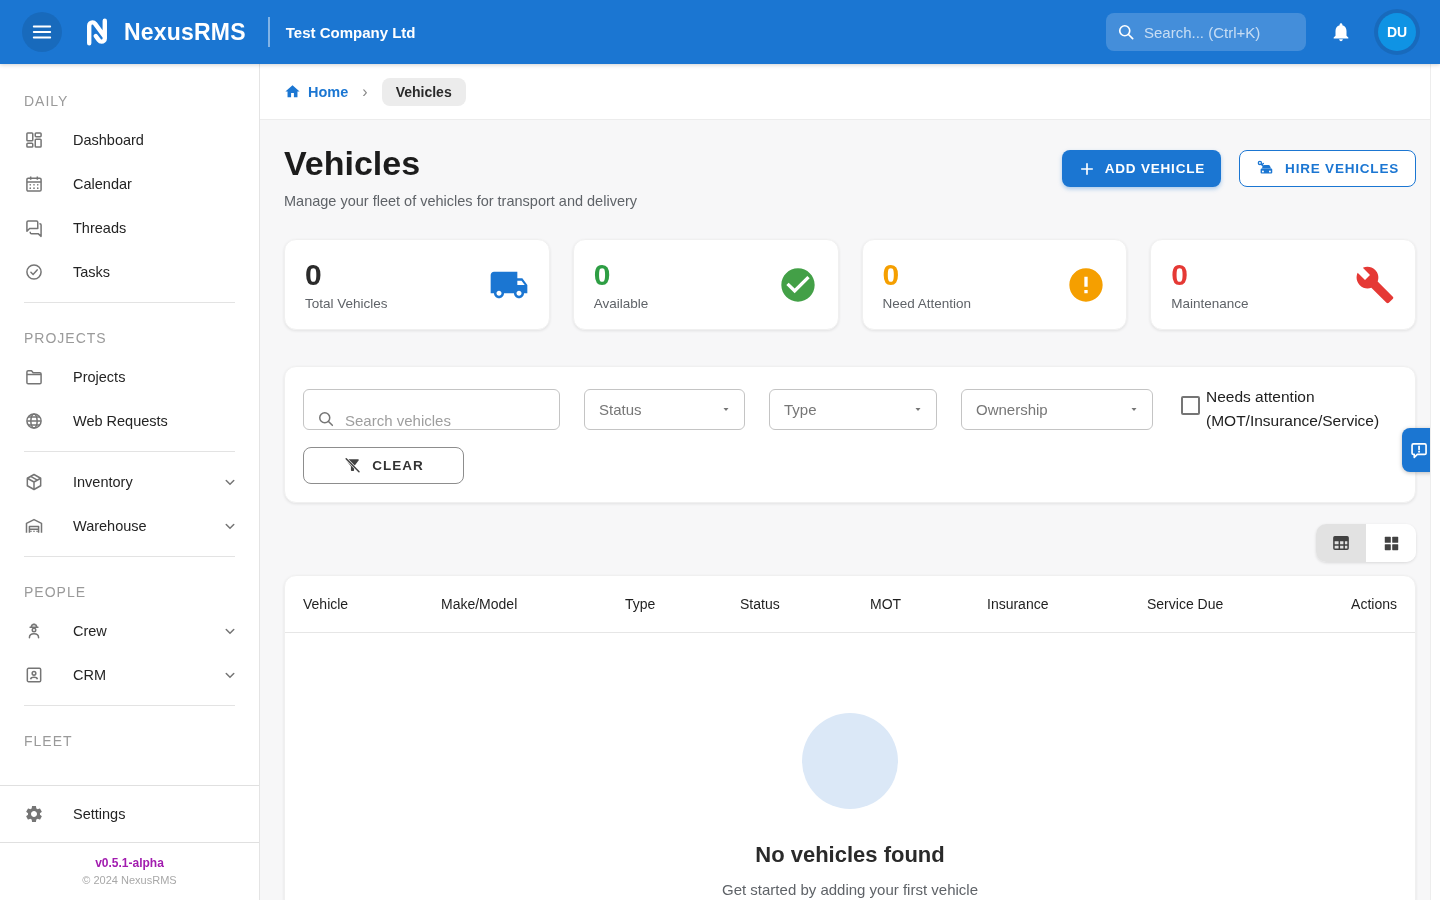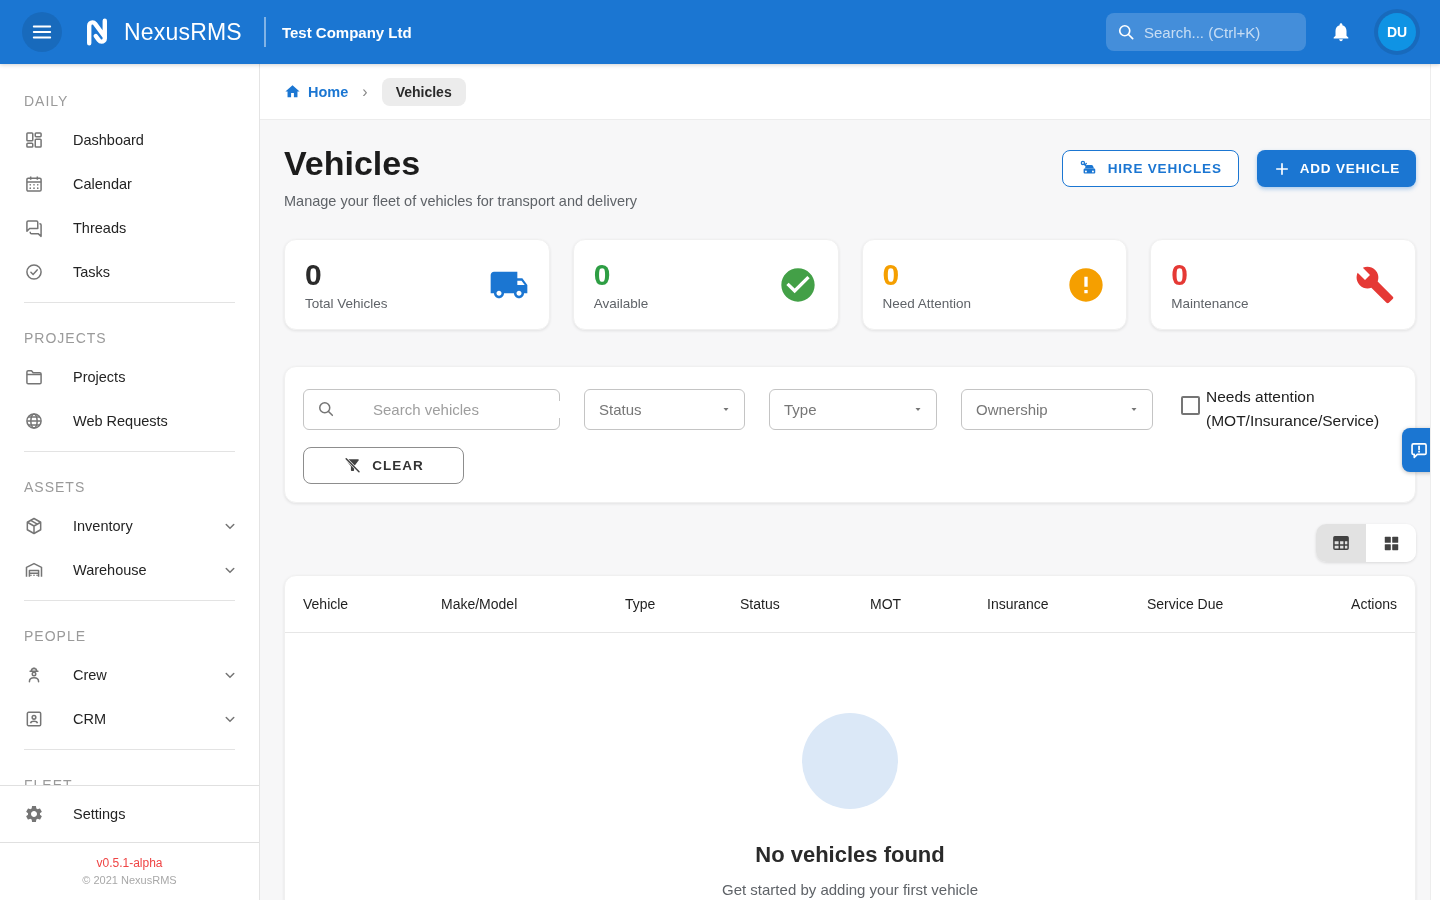--- a/index.html
+++ b/index.html
@@ -6,21 +6,21 @@
   html,body { width:1440px; height:900px; overflow:hidden; background:#f7f7f8;
     font-family:"Liberation Sans", sans-serif; color:#212121; }
 
   
   .hdr { position:fixed; top:0; left:0; width:1440px; height:64px; background:#1b76d2;
     display:flex; align-items:center; padding:0 18px 0 18px; z-index:100;
     box-shadow:0 1px 4px rgba(0,0,0,.18); }
   .hdr-menu { width:40px; height:40px; border-radius:50%; background:rgba(0,0,0,.10);
     display:flex; align-items:center; justify-content:center; border:none; cursor:pointer; flex:0 0 auto; margin-left:4px;}
   .hdr-logo { width:34px; height:34px; margin-left:18px; flex:0 0 auto; }
-  .hdr-appname { color:#fff; font-size:23px; font-weight:normal; letter-spacing:.2px; margin-left:10px; }
+  .hdr-appname { color:#fff; font-size:23px; font-weight:bold; letter-spacing:.2px; margin-left:10px; }
   .hdr-vdiv { width:2px; height:30px; background:rgba(255,255,255,.45); margin:0 16px 0 22px; }
   .hdr-company { color:#fff; font-size:15px; font-weight:bold; }
   .hdr-spacer { flex:1; }
   .hdr-search { width:200px; height:38px; background:rgba(255,255,255,.18); border-radius:8px;
     display:flex; align-items:center; padding:0 10px; margin-right:16px; }
   .hdr-search input { background:transparent; border:none; outline:none; color:#fff;
     font-size:15px; width:160px; margin-left:8px; font-family:inherit; }
   .hdr-search input::placeholder { color:rgba(255,255,255,.70); }
   .hdr-bell { width:38px; height:38px; border-radius:50%; border:none; background:transparent;
     display:flex; align-items:center; justify-content:center; cursor:pointer; margin-right:14px; }
@@ -37,21 +37,21 @@
     letter-spacing:1px; color:#9a9a9a; line-height:14px; }
   .nav-item { height:44px; display:flex; align-items:center; padding:0 20px 0 24px; cursor:pointer; }
   .nav-item .nicon { width:20px; height:20px; flex:0 0 auto; display:flex; align-items:center; }
   .nav-item .nlabel { font-size:14.5px; color:#242424; margin-left:29px; flex:1; }
   .nav-item .chev { flex:0 0 auto; }
   .nav-div { height:1px; background:#e3e3e3; margin:8px 24px; }
   .settings-panel { position:absolute; left:0; right:0; top:721px; height:57px; background:#fff;
     border-top:1px solid #e0e0e0; display:flex; flex-direction:column; justify-content:center; }
   .side-footer { position:absolute; left:0; right:0; bottom:0; height:58px; border-top:1px solid #e0e0e0;
     text-align:center; padding-top:13px; background:#fff; }
-  .ver { font-size:12px; color:#ef4444; }
+  .ver { font-size:12px; color:#a21caf;font-weight:bold; }
   .copy { font-size:11px; color:#a8a8a8; margin-top:4px; }
 
   
   .main { position:fixed; top:64px; left:260px; width:1180px; height:836px; overflow:hidden; }
   .crumb-band { height:56px; background:#fff; border-bottom:1px solid #ececec;
     display:flex; align-items:center; padding:0 24px; }
   .crumb-home { display:flex; align-items:center; gap:7px; color:#1b76d2; font-size:14.5px;
     font-weight:bold; cursor:pointer; text-decoration:none; }
   .crumb-sep { color:#8a8a8a; font-size:16px; margin:0 14px; }
   .crumb-pill { background:#ececec; border-radius:8px; padding:6px 14px; font-size:14px; font-weight:bold; color:#2a2a2a; }
@@ -71,21 +71,21 @@
     border:1px solid #f0f0f0; height:91px; padding:14px 20px; display:flex; align-items:center; }
   .stat-left { flex:1; }
   .stat-num { font-size:30px; font-weight:bold; line-height:1.1; }
   .stat-label { font-size:13.5px; color:#5f6368; margin-top:5px; }
   .num-dark{color:#2b2b2b} .num-green{color:#2e9e44} .num-orange{color:#f59f00} .num-red{color:#e53935}
 
   .filter-card { background:#fff; border-radius:12px; box-shadow:0 1px 3px rgba(0,0,0,.09);
     border:1px solid #f0f0f0; margin-top:36px; padding:18px; }
   .filter-row1 { display:flex; align-items:center; gap:24px; }
   .f-search { width:257px; height:41px; border:1px solid #c4c4c4; border-radius:6px;
-    display:flex; align-items:center; padding:0 12px; background:#fff;gap:28px; }
+    display:flex; align-items:flex-end; padding:0 12px; background:#fff; }
   .f-search input { border:none; outline:none; font-size:15px; font-family:inherit; margin-left:9px; width:195px; color:#333; }
   .f-search input::placeholder { color:#9e9e9e; }
   .f-select { height:41px; border:1px solid #c4c4c4; border-radius:6px; background:#fff;
     display:flex; align-items:center; justify-content:space-between; padding:0 12px 0 14px;
     font-size:15px; color:#777; cursor:pointer; }
   .w-status{width:161px}.w-type{width:168px}.w-own{width:192px}
   .f-check { display:flex; align-items:flex-start; gap:6px; cursor:pointer; margin-left:4px; }
   .f-check input { appearance:none; width:19px; height:19px; border:2px solid #757575; border-radius:2px;
     margin-top:11px; cursor:pointer; background:#fff; }
   .f-check .cb-text { font-size:15.5px; color:#212121; line-height:24px; }
@@ -228,21 +228,20 @@
         <svg width="20" height="20" viewBox="0 0 24 24" fill="none" stroke="#757575" stroke-width="1.8">
             <circle cx="12" cy="12" r="8.5"></circle>
             <ellipse cx="12" cy="12" rx="3.8" ry="8.5"></ellipse>
             <path d="M3.8 12h16.4M5 7.3h14M5 16.7h14"></path>
           </svg>
       </span>
       <span class="nlabel">Web Requests</span>
     </div>
 
     <div class="nav-div"></div>
-    <span class="sec-label">ASSETS</span>
 
     <div class="nav-item">
       <span class="nicon">
         <svg width="20" height="20" viewBox="0 0 24 24" fill="none" stroke="#757575" stroke-width="1.8" stroke-linejoin="round">
             <path d="M12 3l8 4.5v9L12 21l-8-4.5v-9z"></path>
             <path d="M12 12l8-4.5M12 12L4 7.5M12 12v9M8 5.2l8 4.5"></path>
           </svg>
       </span>
       <span class="nlabel">Inventory</span>
       <span class="chev">
@@ -315,21 +314,21 @@
         <svg width="20" height="20" viewBox="0 0 24 24">
             <path fill="#757575" fill-rule="evenodd" d="M19.14 12.94c.04-.3.06-.61.06-.94 0-.32-.02-.64-.07-.94l2.03-1.58c.18-.14.23-.41.12-.61l-1.92-3.32c-.12-.22-.37-.29-.59-.22l-2.39.96c-.5-.38-1.03-.7-1.62-.94l-.36-2.54c-.04-.24-.24-.41-.48-.41h-3.84c-.24 0-.43.17-.47.41l-.36 2.54c-.59.24-1.13.57-1.62.94l-2.39-.96c-.22-.08-.47 0-.59.22L2.74 8.87c-.12.21-.08.47.12.61l2.03 1.58c-.05.3-.09.63-.09.94s.02.64.07.94l-2.03 1.58c-.18.14-.23.41-.12.61l1.92 3.32c.12.22.37.29.59.22l2.39-.96c.5.38 1.03.7 1.62.94l.36 2.54c.05.24.24.41.48.41h3.84c.24 0 .44-.17.47-.41l.36-2.54c.59-.24 1.13-.56 1.62-.94l2.39.96c.22.08.47 0 .59-.22l1.92-3.32c.12-.22.07-.47-.12-.61l-2.01-1.58zM12 15.6c-1.98 0-3.6-1.62-3.6-3.6s1.62-3.6 3.6-3.6 3.6 1.62 3.6 3.6-1.62 3.6-3.6 3.6z"></path>
           </svg>
       </span>
       <span class="nlabel">Settings</span>
     </div>
   </div>
 
   <div class="side-footer">
     <div class="ver">v0.5.1-alpha</div>
-    <div class="copy">© 2021 NexusRMS</div>
+    <div class="copy">© 2024 NexusRMS</div>
   </div>
 </aside>
 
 <main class="main">
 
   <div class="crumb-band">
     <a class="crumb-home">
       <span>
         <svg width="17" height="17" viewBox="0 0 24 24">
             <path fill="#1b76d2" d="M10 20v-6h4v6h5v-8h3L12 3 2 12h3v8z"></path>
@@ -341,42 +340,42 @@
     <span class="crumb-pill">Vehicles</span>
   </div>
 
   <div class="content">
     <div class="titlerow">
       <div>
         <h1 class="pg-title">Vehicles</h1>
         <div class="pg-sub">Manage your fleet of vehicles for transport and delivery</div>
       </div>
       <div class="title-actions">
+        <button class="btn btn-primary">
+          <span>
+            <svg width="18" height="18" viewBox="0 0 24 24">
+                <path d="M12 5v14M5 12h14" stroke="#fff" stroke-width="2.2" stroke-linecap="round"></path>
+              </svg>
+          </span>
+          <span>ADD VEHICLE</span>
+        </button>
         <button class="btn btn-outline-primary">
           <span>
             <svg width="20" height="20" viewBox="0 0 24 24">
                 <g fill="#1b76d2">
                   <path d="M7 11.5l1.2-3a2 2 0 0 1 1.9-1.3h4.8a2 2 0 0 1 1.9 1.3l1.2 3z"></path>
                   <rect x="5.5" y="11.5" width="14" height="6" rx="1.3"></rect>
                 </g>
                 <circle cx="8.3" cy="15.1" r="1.2" fill="#fff"></circle>
                 <circle cx="16.7" cy="15.1" r="1.2" fill="#fff"></circle>
                 <circle cx="4.7" cy="4.7" r="1.9" stroke="#1b76d2" stroke-width="1.6" fill="none"></circle>
                 <path d="M6.2 6.2l2.6 2.6M7.8 6.4l1 -1" stroke="#1b76d2" stroke-width="1.6" stroke-linecap="round"></path>
               </svg>
           </span>
           <span>HIRE VEHICLES</span>
-        </button>
-        <button class="btn btn-primary">
-          <span>
-            <svg width="18" height="18" viewBox="0 0 24 24">
-                <path d="M12 5v14M5 12h14" stroke="#fff" stroke-width="2.2" stroke-linecap="round"></path>
-              </svg>
-          </span>
-          <span>ADD VEHICLE</span>
         </button>
       </div>
     </div>
 
     <div class="stats">
       <div class="stat-card">
         <div class="stat-left">
           <div class="stat-num num-dark">0</div>
           <div class="stat-label">Total Vehicles</div>
         </div>

